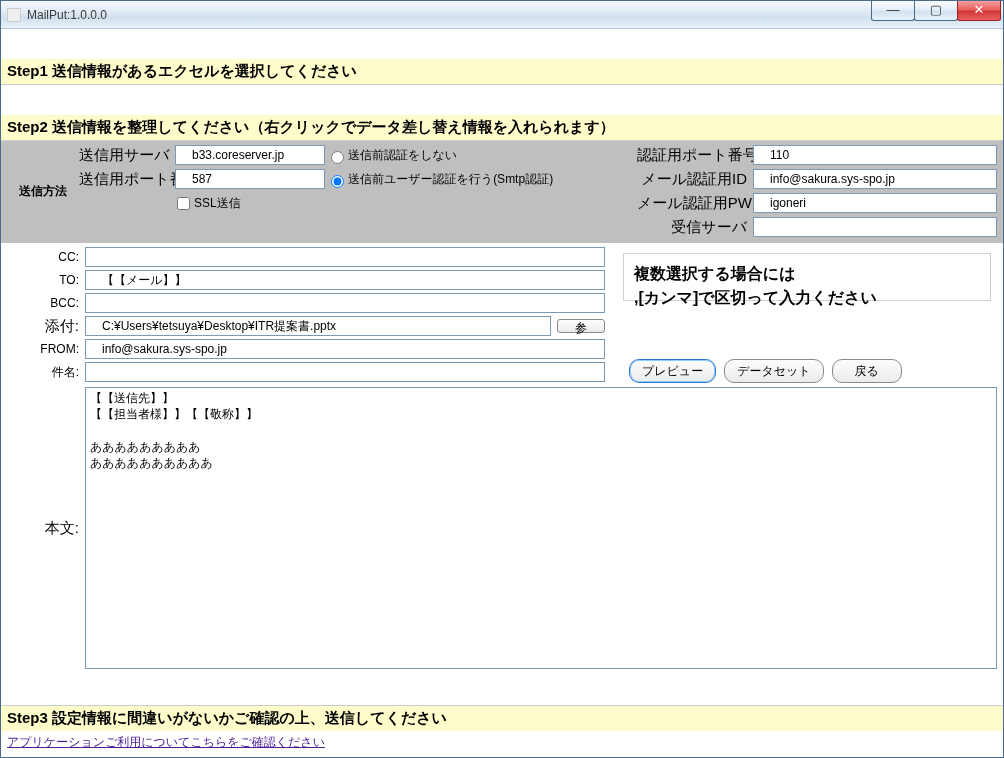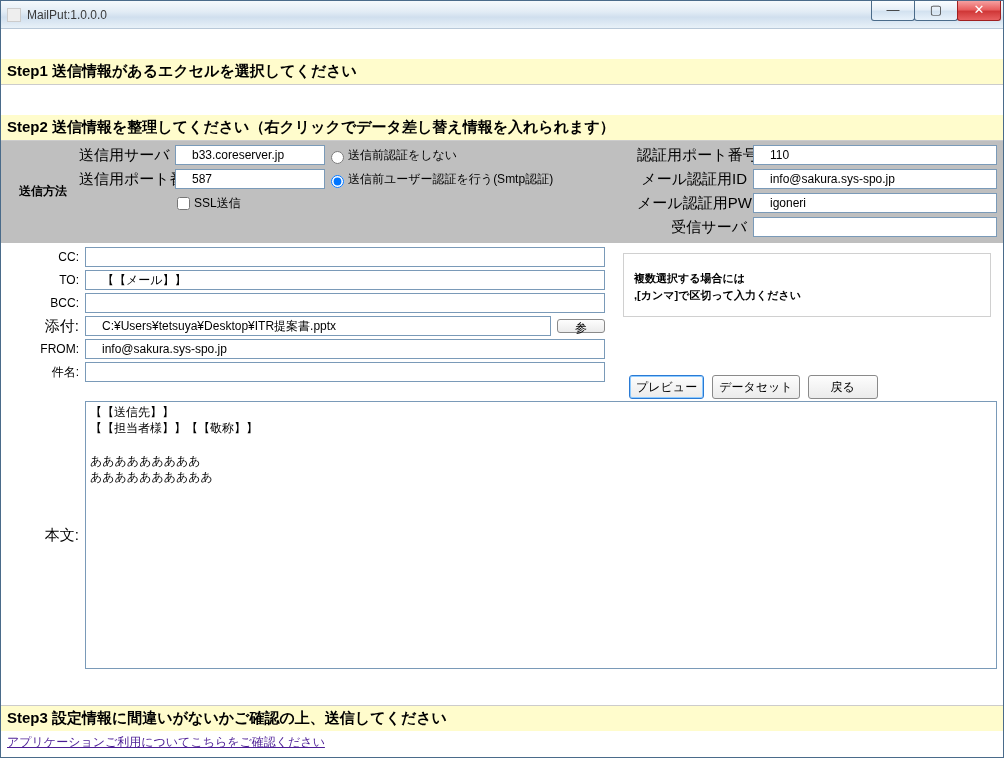--- a/index.html
+++ b/index.html
@@ -122,25 +122,25 @@
     grid-template-columns: 1fr 380px;
     column-gap: 12px;
   }
   .left-fields { }
   .right-box {
     padding: 6px 6px 0 6px;
   }
   .note-box {
     border: 1px solid #d0d0d0;
     background: #fff;
-    padding: 16px 10px;
-    font-size: 11px;
+    padding: 8px 10px;
+    font-size: 16px;
     font-weight: bold;
     line-height: 1.5;
-    height: 64px;
+    height: 48px;
   }
   .attach-row {
     display: grid;
     grid-template-columns: 72px 1fr 48px;
     column-gap: 6px;
     align-items: center;
     margin-bottom: 3px;
   }
   button.small {
     height: 14px;
@@ -153,24 +153,24 @@
     cursor: pointer;
   }
   .btns-row {
     display: flex;
     gap: 8px;
     padding: 4px 0 0 6px;
   }
   button.action {
     min-width: 70px;
     height: 24px;
-    padding: 0 6px;
+    padding: 0 12px;
     background: linear-gradient(#fdfdfd, #ebebeb);
     border: 1px solid #8a8a8a;
-    border-radius: 3px;
+    border-radius: 10px;
     font-family: inherit;
     font-size: 12px;
     cursor: pointer;
   }
   button.action.focused {
     border: 1px solid #2a7ad4;
     box-shadow: 0 0 0 1px #8ecbff inset;
   }
   .body-row {
     display: grid;

